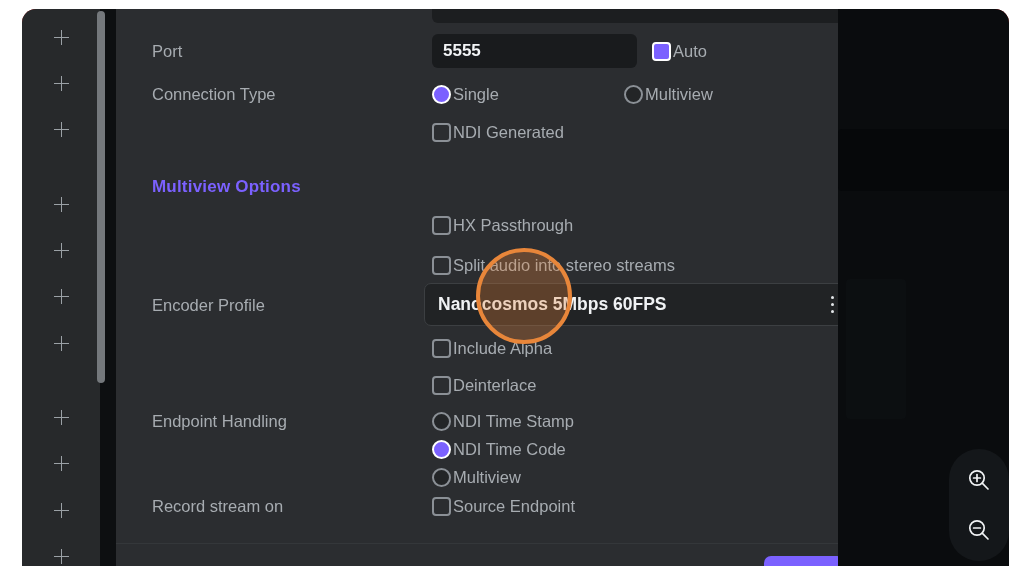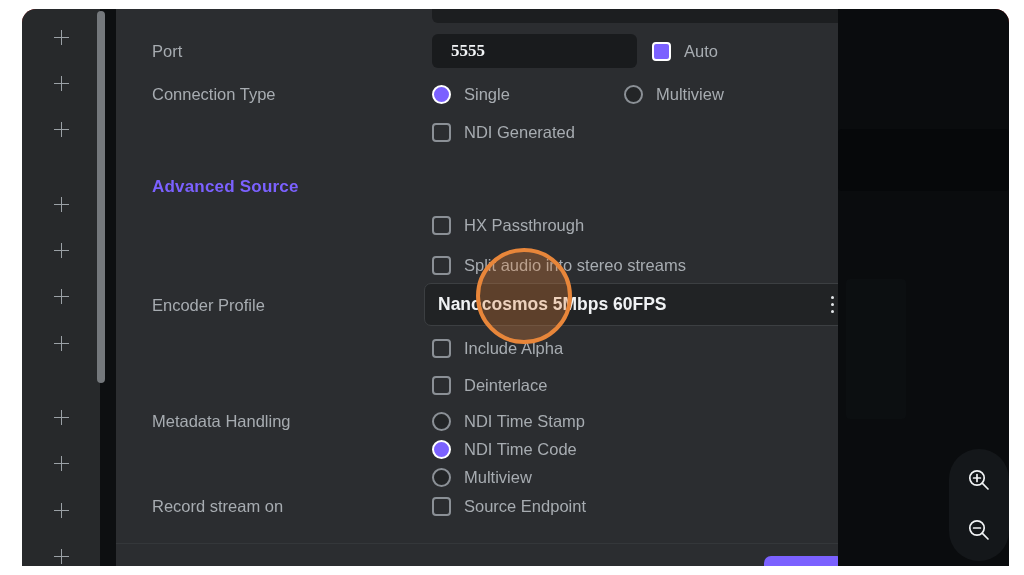--- a/index.html
+++ b/index.html
@@ -133,25 +133,25 @@
   
   .text-input {
     width: 205px;
     height: 34px;
     background: #191b1d;
     border-radius: 6px;
     color: #f2f4f6;
     font-size: 17px;
     font-weight: 600;
     line-height: 34px;
-    padding-left: 19px;
+    padding-left: 11px;
     box-sizing: border-box;
     border: none;
     outline: none;
-    font-family: Liberation Serif, serif;
+    font-family: Liberation Sans, sans-serif;
   }
 
   
   .cbox {
     display: inline-block;
     width: 19px;
     height: 19px;
     border-radius: 4px;
     vertical-align: -4px;
     box-sizing: border-box;
@@ -179,21 +179,21 @@
     background: #232527;
   }
   .radio.on {
     border: 2.2px solid #ffffff;
     background: #7b61ff;
   }
 
   .opt {
     display: inline-flex;
     align-items: center;
-    gap: 13px;
+    gap: 2px;
     color: #a7acb1;
     font-size: 16.5px;
     line-height: 26px;
     white-space: nowrap;
   }
   .opt-label { color: #a7acb1; }
 
   
   #advanced-heading {
     position: absolute;
@@ -406,21 +406,21 @@
 
     <div class="row" style="top:110px">
       <div class="row-field">
         <span class="opt">
           <span class="cbox off"></span>
           <span class="opt-label">NDI Generated</span>
         </span>
       </div>
     </div>
 
-    <div id="advanced-heading">Advanced Source</div>
+    <div id="advanced-heading">Multiview Options</div>
 
     <div class="row" style="top:203px">
       <div class="row-field">
         <span class="opt">
           <span class="cbox off"></span>
           <span class="opt-label">HX Passthrough</span>
         </span>
       </div>
     </div>
 
@@ -457,21 +457,21 @@
     <div class="row" style="top:363px">
       <div class="row-field">
         <span class="opt">
           <span class="cbox off"></span>
           <span class="opt-label">Deinterlace</span>
         </span>
       </div>
     </div>
 
     <div class="row" style="top:399px">
-      <div class="row-label">Metadata Handling</div>
+      <div class="row-label">Endpoint Handling</div>
       <div class="row-field">
         <span class="opt">
           <span class="radio off"></span>
           <span class="opt-label">NDI Time Stamp</span>
         </span>
       </div>
     </div>
     <div class="row" style="top:427px">
       <div class="row-field">
         <span class="opt">

